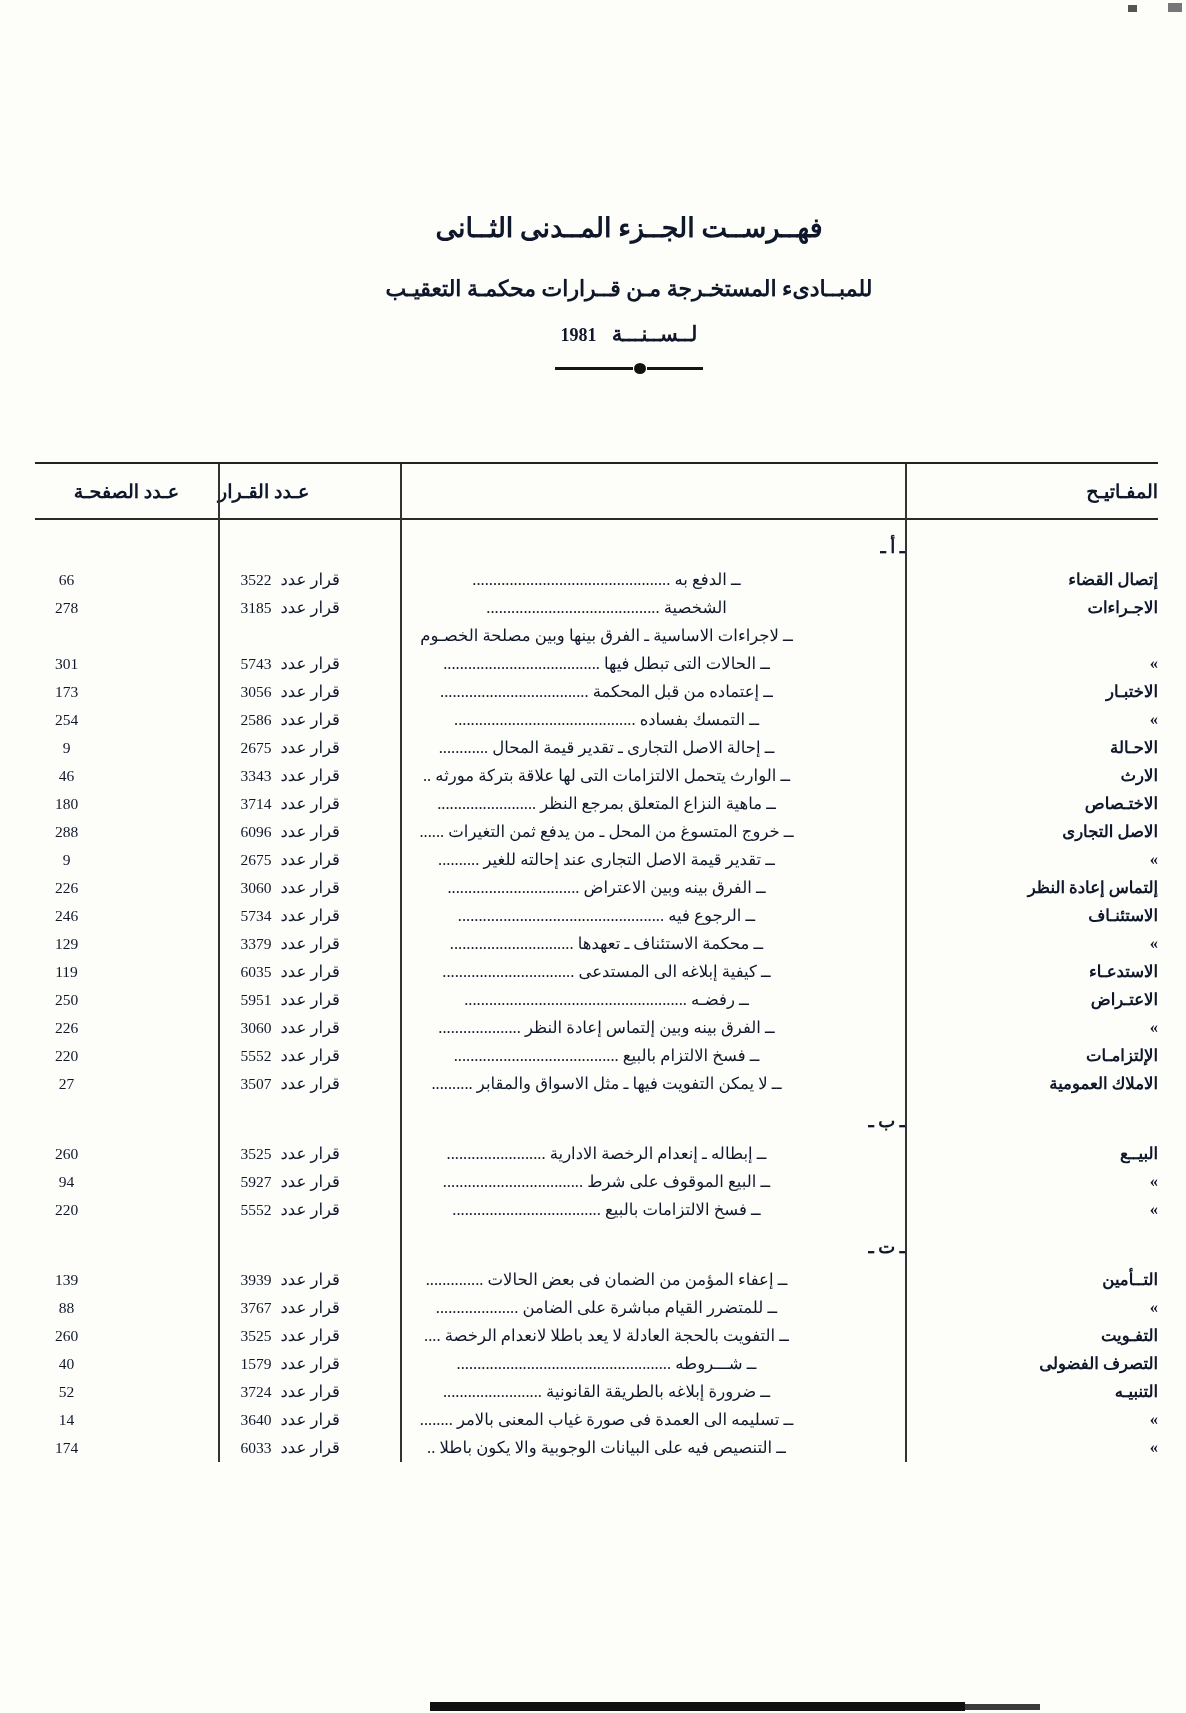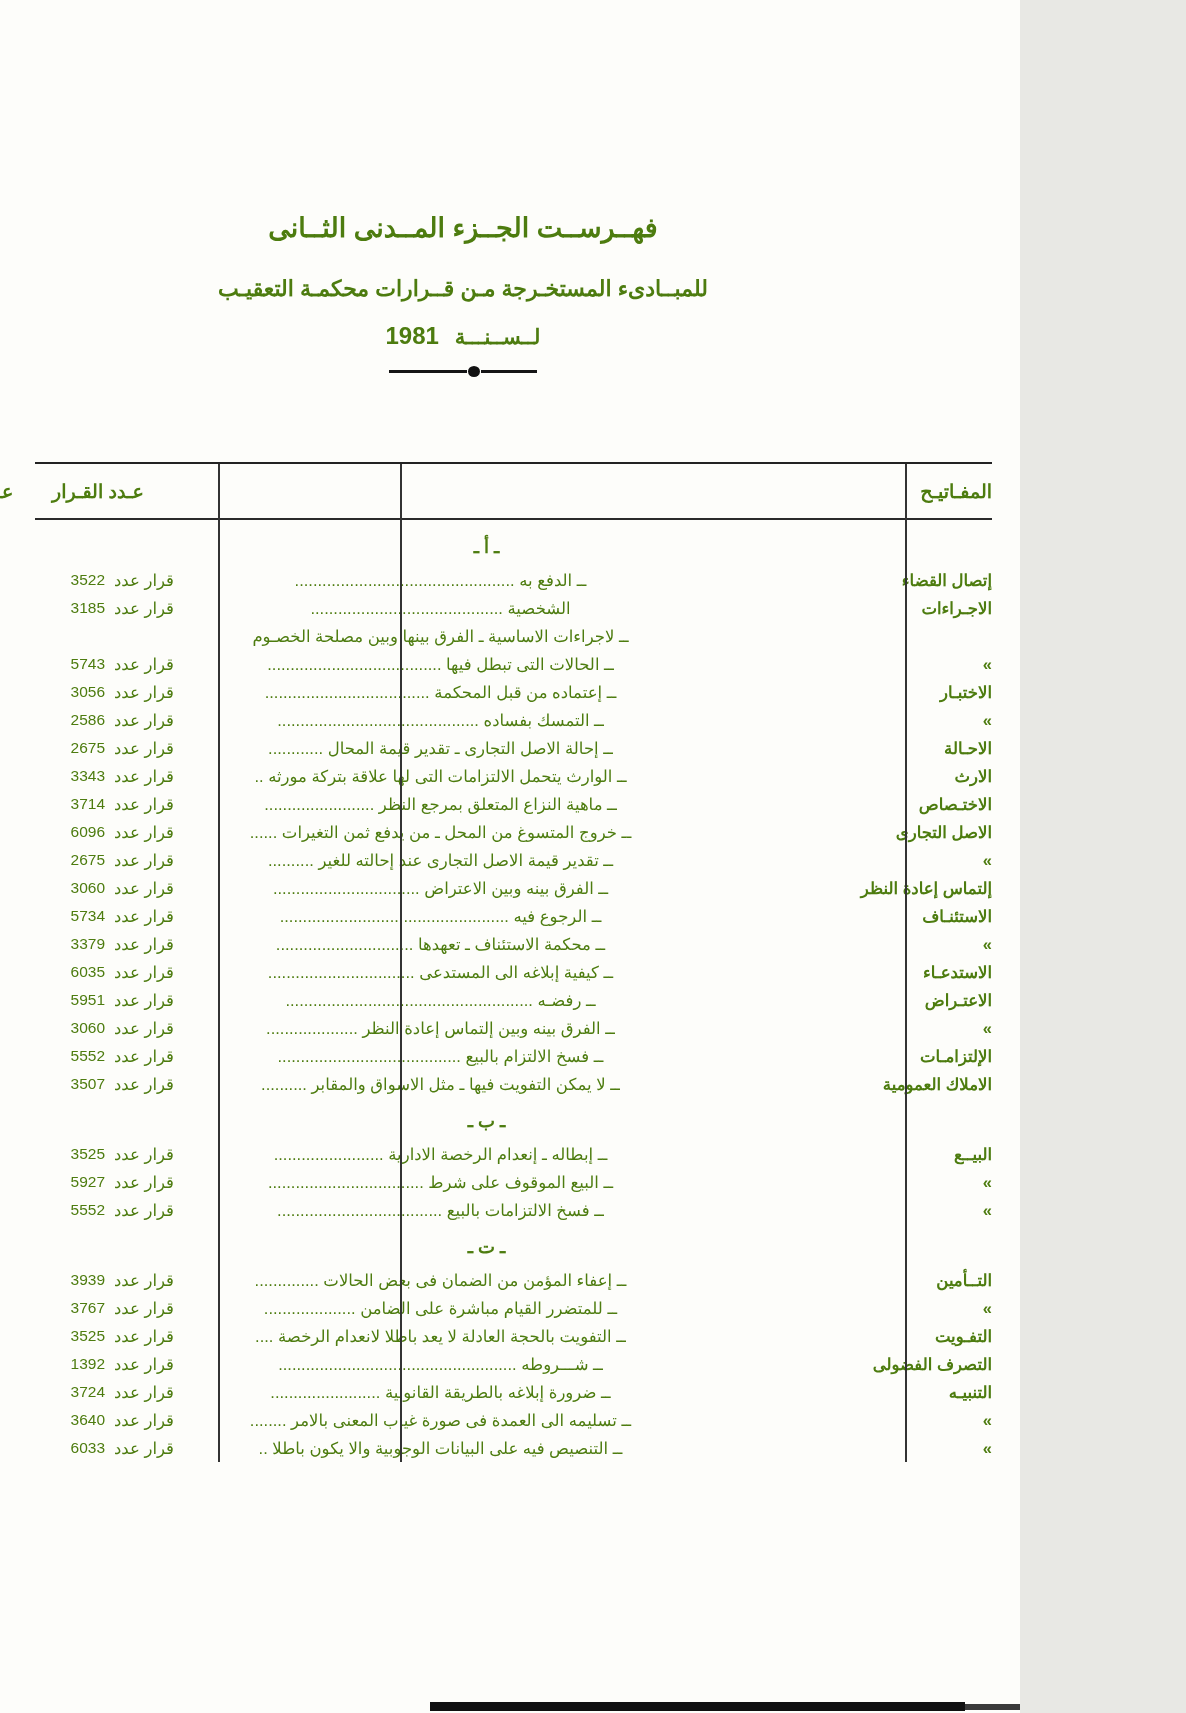--- a/index.html
+++ b/index.html
@@ -1,30 +1,30 @@
 <!DOCTYPE html>
 <html lang="ar"><head>
 <meta charset="utf-8">
 <style>
   html,body{margin:0;padding:0;background:#e8e8e4;}
   .sheet{
     position:relative;
-    width:1020px;height:1713px;
+    width:1186px;height:1713px;
     background:#fdfdfa;
     overflow:hidden;
     direction:rtl;
-    font-family:Liberation Sans, sans-serif;
-    color:#4d7c0f;
+    font-family:Liberation Serif, serif;
+    color:#0f172a;
   }
   
   .title-block{position:absolute;top:0;right:0;width:1114px;text-align:center;}
   .t1{margin-top:212px;font-size:27px;font-weight:bold;}
   .t2{margin-top:32px;font-size:22px;font-weight:bold;}
   .t3{margin-top:20px;font-size:21px;font-weight:bold;}
-  .t3 .year{letter-spacing:7px;margin-right:10px;font-size:24px;}
+  .t3 .year{letter-spacing:7px;margin-right:10px;font-size:18px;}
   .orn{margin-top:16px;display:flex;align-items:center;justify-content:center;}
   .orn .bar{height:2.5px;background:#151515;}
   .orn .bar.r{width:56px;}
   .orn .bar.l{width:78px;}
   .orn .dot{width:12px;height:11px;border-radius:50%;background:#111;margin:0 1px;}
   
   .idx-table{
     position:absolute;top:462px;right:28px;left:35px; 
     border-top:2.5px solid #222;
   }
@@ -40,21 +40,21 @@
   .thead{height:54px;border-bottom:2px solid #2a2a2a;align-items:center;
          font-weight:bold;font-size:19px;}
   .tbody{padding-top:4px;font-size:16.5px;line-height:28px;}
   .entry .c-keys{font-weight:bold;font-size:16.5px;white-space:nowrap;overflow:hidden;padding-left:40px;}
   .entry .c-desc{white-space:nowrap;overflow:hidden;padding-right:6px;}
   .entry .c-desc .dline{white-space:nowrap;overflow:hidden;}
   .entry .c-dec{display:flex;direction:rtl;gap:9px;padding-right:14px;white-space:nowrap;}
   .entry .c-dec .num{font-size:15.5px;}
   .entry .c-page{font-size:15.5px;}
   .sectionrow{margin:9px 0 5px;}
-  .sectionrow .c-desc{text-align:center;font-weight:bold;font-size:18px;}
+  .sectionrow .c-desc{text-align:right;font-weight:bold;font-size:18px;}
   .bottom-bar{position:absolute;top:1702px;left:430px;width:535px;height:9px;background:#101010;}
   .bottom-bar2{position:absolute;top:1704px;left:965px;width:75px;height:6px;background:#3a3a3a;}
   .corner-mark1{position:absolute;top:5px;left:1128px;width:9px;height:7px;background:#555;}
   .corner-mark2{position:absolute;top:3px;left:1168px;width:14px;height:9px;background:#777;}
 </style>
 </head>
 <body>
 
 <div class="sheet">
 
@@ -371,21 +371,21 @@
           </div>
           <div class="c-page">260</div>
         </div>
         <div class="trow entry">
           <div class="c-keys">التصرف الفضولى</div>
           <div class="c-desc">
             <div class="dline">ــ شـــروطه ....................................................</div>
           </div>
           <div class="c-dec">
             <div class="lbl">قرار عدد</div>
-            <div class="num">1392</div>
+            <div class="num">1579</div>
           </div>
           <div class="c-page">40</div>
         </div>
         <div class="trow entry">
           <div class="c-keys">التنبيـه</div>
           <div class="c-desc">
             <div class="dline">ــ ضرورة إبلاغه بالطريقة القانونية ........................</div>
           </div>
           <div class="c-dec">
             <div class="lbl">قرار عدد</div>

